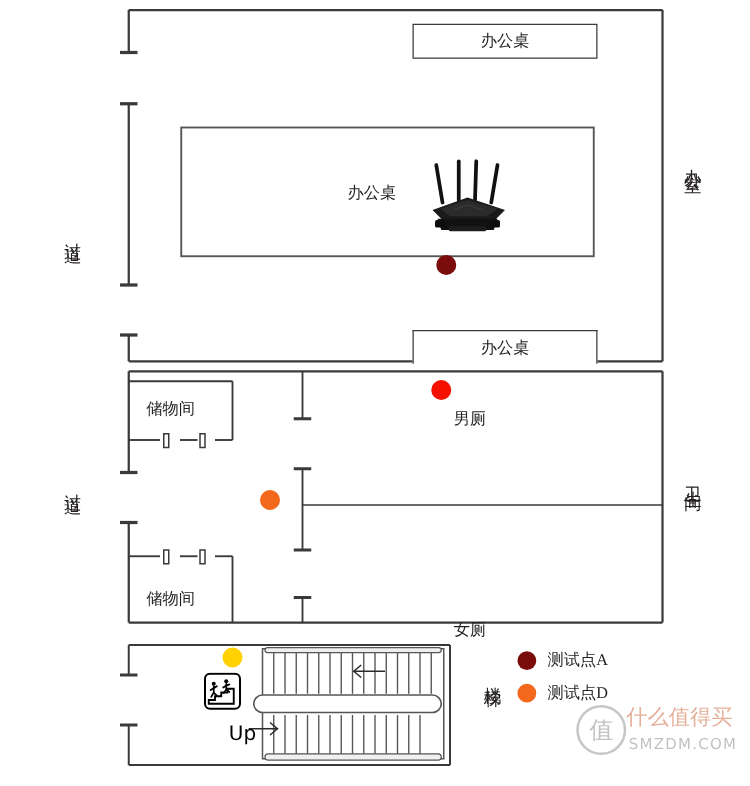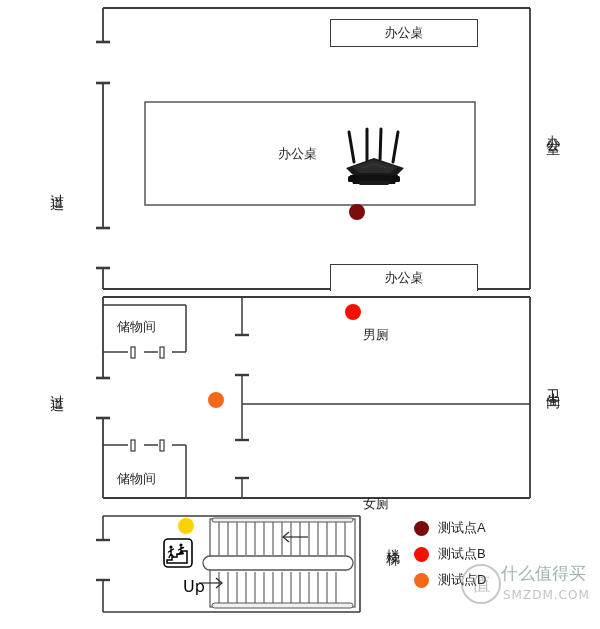--- a/index.html
+++ b/index.html
@@ -53,21 +53,21 @@
     width: 15px;
     height: 15px;
     border-radius: 50%;
     margin-right: 9px;
     flex: 0 0 auto;
   }
   .legend-text {
     font-size: 13px;
     color: #231f20;
     white-space: nowrap;
-    font-family: Liberation Sans, sans-serif;
+    font-family: Liberation Serif, serif;
   }
   .dot {
     position: absolute;
     border-radius: 50%;
   }
   .watermark {
     position: absolute;
     left: 455px;
     top: 556px;
     width: 145px;
@@ -88,21 +88,21 @@
     justify-content: center;
     font-size: 19px;
     color: #6e6e6e;
     font-family: "DejaVu Serif", "Liberation Serif", serif;
   }
   .wm-text {
     position: absolute;
     left: 46px;
     top: 6px;
     font-size: 17px;
-    color: #14532d;
+    color: #c2410c;
     letter-spacing: 0px;
     font-family: "DejaVu Sans", "Liberation Sans", sans-serif;
     white-space: nowrap;
   }
   .wm-sub {
     position: absolute;
     left: 48px;
     top: 32px;
     font-size: 12px;
     color: #6e6e6e;
@@ -337,24 +337,20 @@
 <div class="dot" id="tp1" style="left: 345px; top: 304px; width: 16px; height: 16px; background: rgb(245, 16, 0);"></div>
 <div class="dot" id="tp2" style="left: 208px; top: 392px; width: 16px; height: 16px; background: rgb(244, 104, 28);"></div>
 <div class="dot" id="tp3" style="left: 178px; top: 518px; width: 16px; height: 16px; background: rgb(255, 209, 0);"></div>
 
 <div class="legend">
   <div class="legend-row">
     <span class="legend-swatch" id="lg0" style="background: rgb(122, 12, 12);"></span>
     <span class="legend-text">测试点A</span>
   </div>
   <div class="legend-row">
-    <span class="legend-swatch" id="lg1" style="background: rgb(245, 16, 0);"></span>
-    <span class="legend-text">测试点B</span>
-  </div>
-  <div class="legend-row">
     <span class="legend-swatch" id="lg2" style="background: rgb(244, 104, 28);"></span>
     <span class="legend-text">测试点D</span>
   </div>
 </div>
 
 <div class="watermark">
   <div class="wm-circle">值</div>
   <div class="wm-text">什么值得买</div>
   <div class="wm-sub">SMZDM.COM</div>
 </div>

